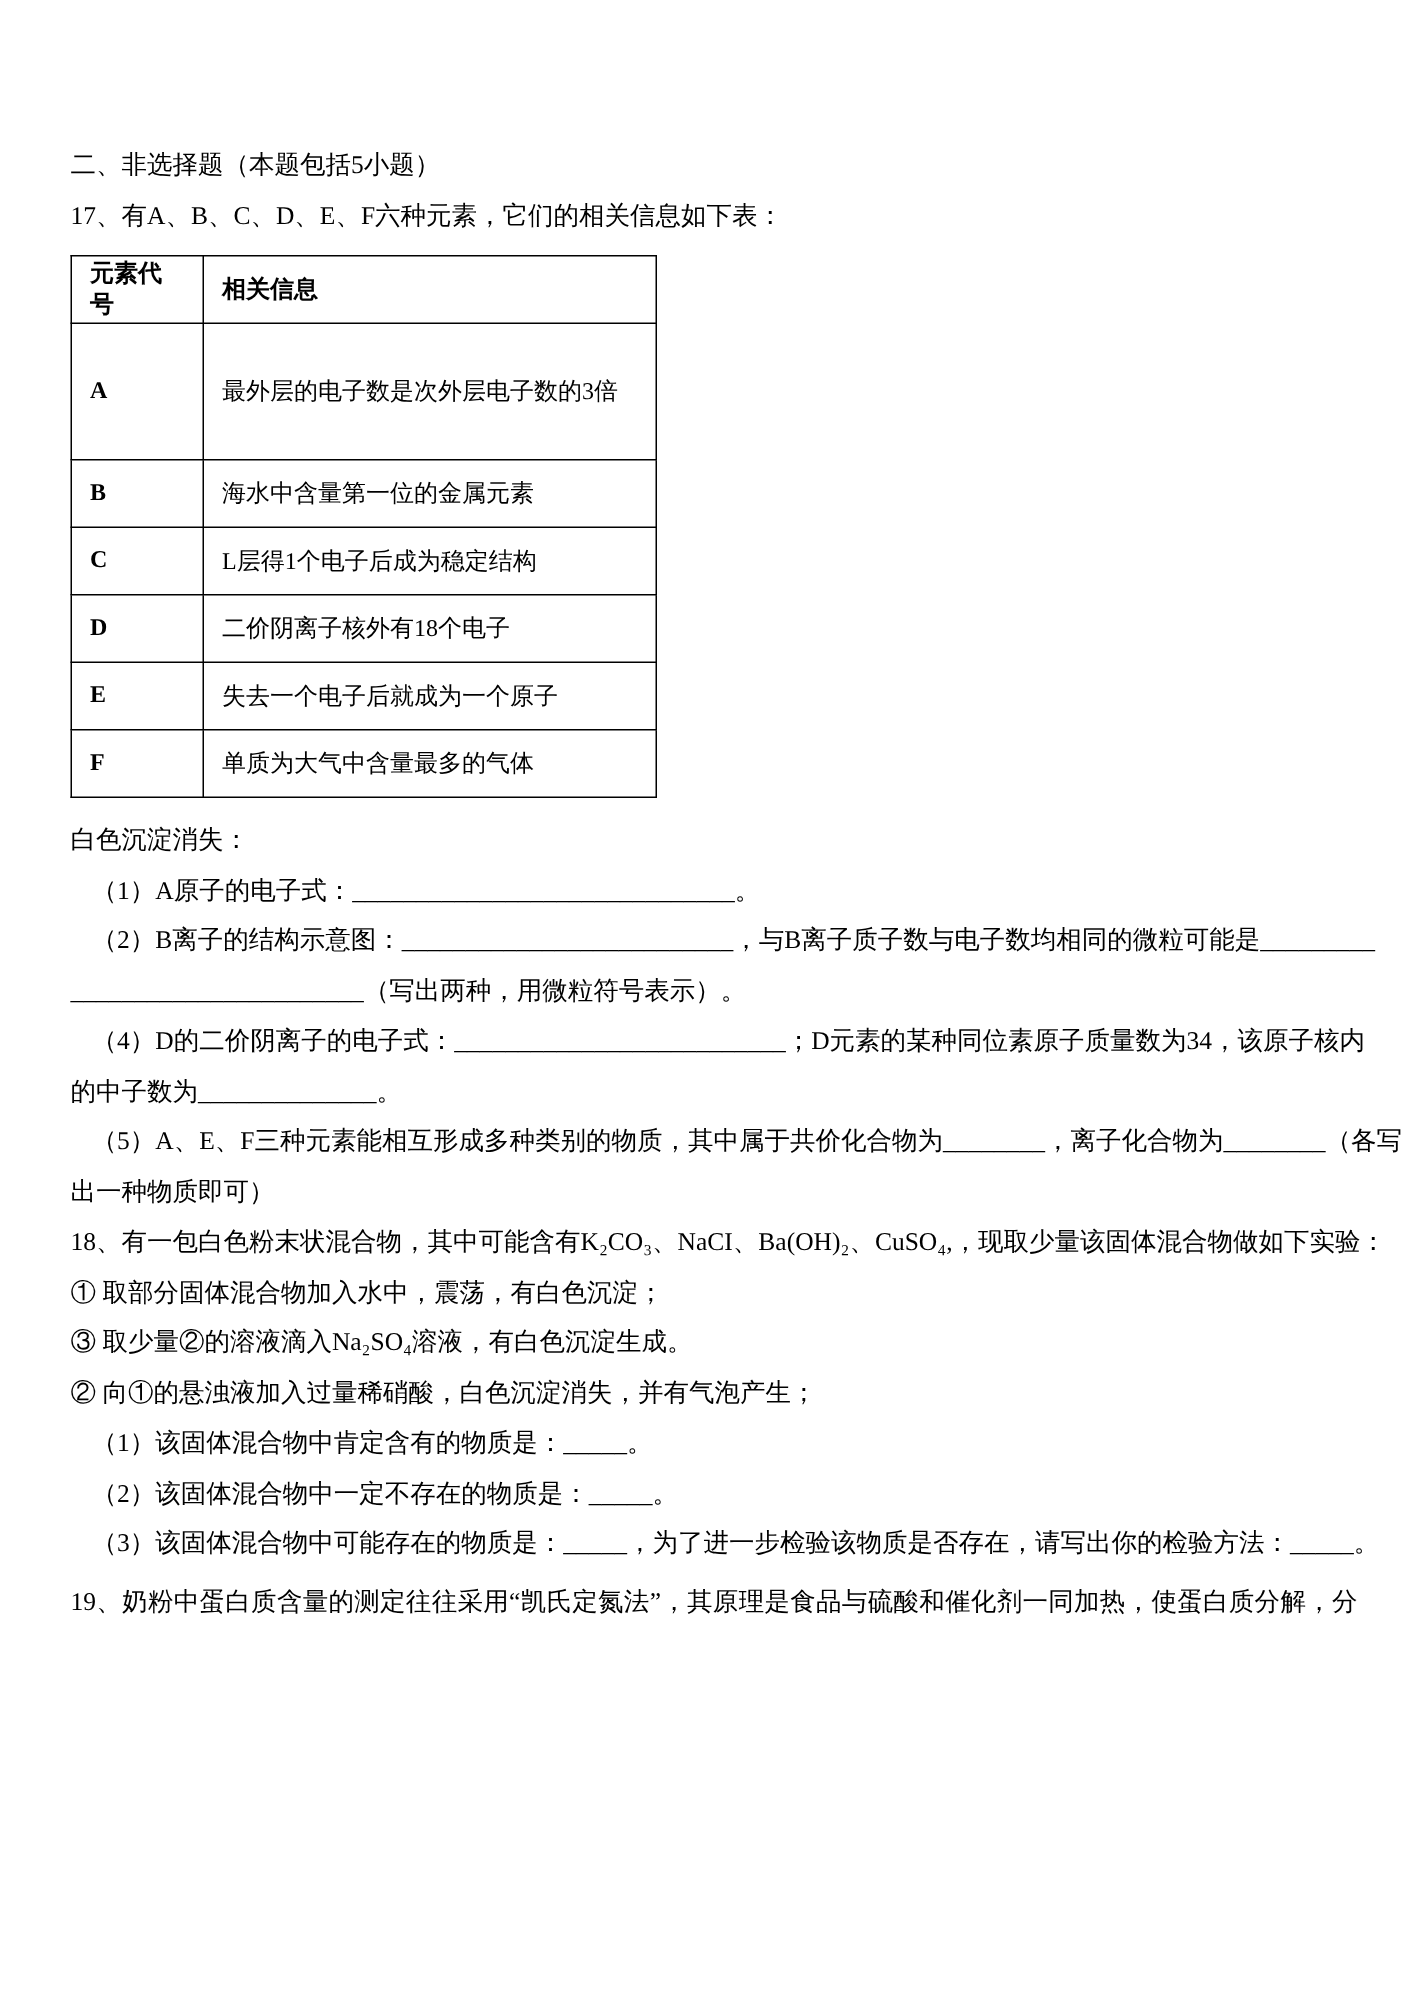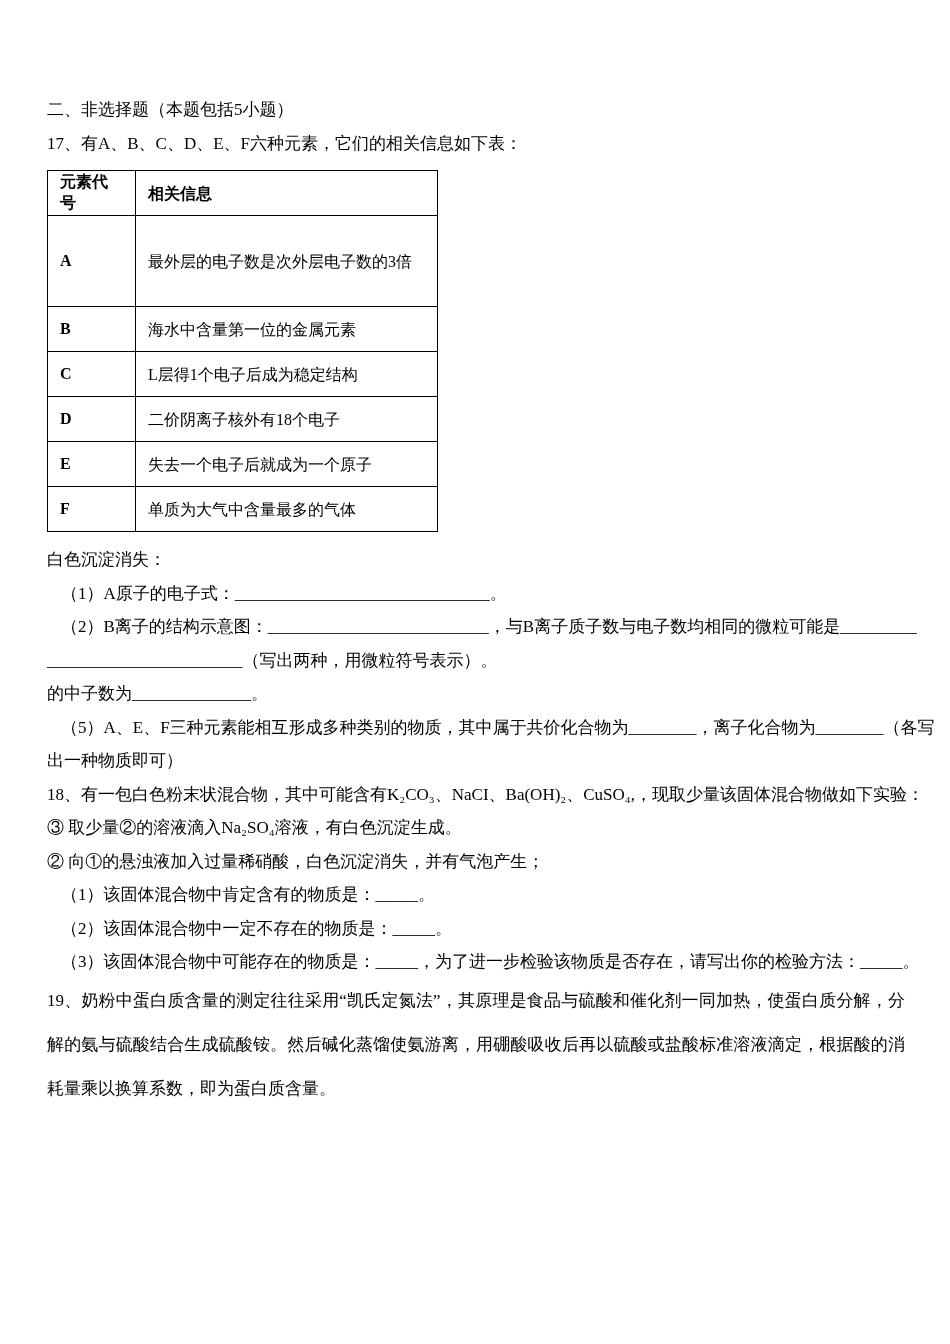--- a/index.html
+++ b/index.html
@@ -90,25 +90,27 @@
       <td class="col-code">F</td>
       <td class="col-info">单质为大气中含量最多的气体</td>
     </tr>
   </tbody>
     </table>
 
   <div class="line">白色沉淀消失：</div>
   <div class="line indent">（1）A原子的电子式：______________________________。</div>
   <div class="line indent">（2）B离子的结构示意图：__________________________，与B离子质子数与电子数均相同的微粒可能是_________</div>
   <div class="line">_______________________（写出两种，用微粒符号表示）。</div>
+  <div class="line indent">（4）D的二价阴离子的电子式：__________________________；D元素的某种同位素原子质量数为34，该原子核内</div>
   <div class="line">的中子数为______________。</div>
   <div class="line indent">（5）A、E、F三种元素能相互形成多种类别的物质，其中属于共价化合物为________，离子化合物为________（各写</div>
   <div class="line">出一种物质即可）</div>
 
   <div class="line">18、有一包白色粉末状混合物，其中可能含有K₂CO₃、NaCI、Ba(OH)₂、CuSO₄,，现取少量该固体混合物做如下实验：</div>
+  <div class="line">① 取部分固体混合物加入水中，震荡，有白色沉淀；</div>
   <div class="line">③ 取少量②的溶液滴入Na₂SO₄溶液，有白色沉淀生成。</div>
   <div class="line">② 向①的悬浊液加入过量稀硝酸，白色沉淀消失，并有气泡产生；</div>
   <div class="line indent">（1）该固体混合物中肯定含有的物质是：_____。</div>
   <div class="line indent">（2）该固体混合物中一定不存在的物质是：_____。</div>
   <div class="line indent">（3）该固体混合物中可能存在的物质是：_____，为了进一步检验该物质是否存在，请写出你的检验方法：_____。</div>
 
   <div class="q19-body">19、奶粉中蛋白质含量的测定往往采用“凯氏定氮法”，其原理是食品与硫酸和催化剂一同加热，使蛋白质分解，分解的氨与硫酸结合生成硫酸铵。然后碱化蒸馏使氨游离，用硼酸吸收后再以硫酸或盐酸标准溶液滴定，根据酸的消耗量乘以换算系数，即为蛋白质含量。</div>
 
   <div class="ops-line">操作步骤：</div>
 

